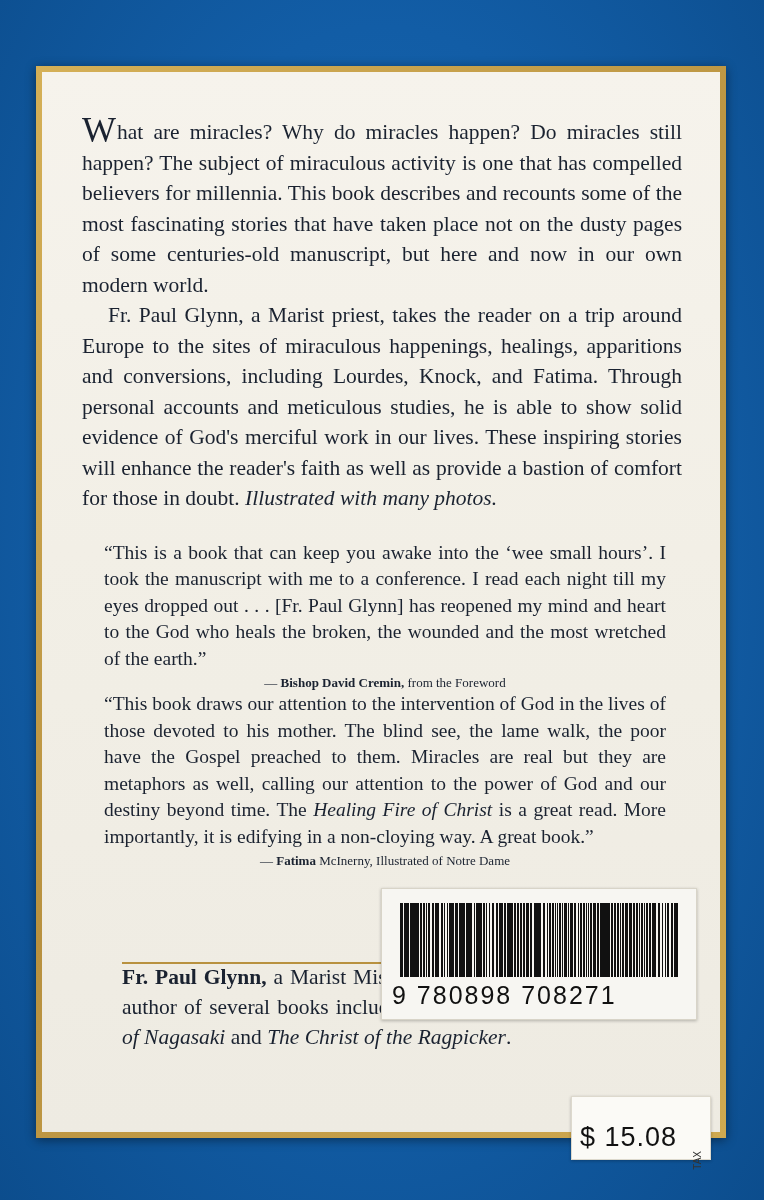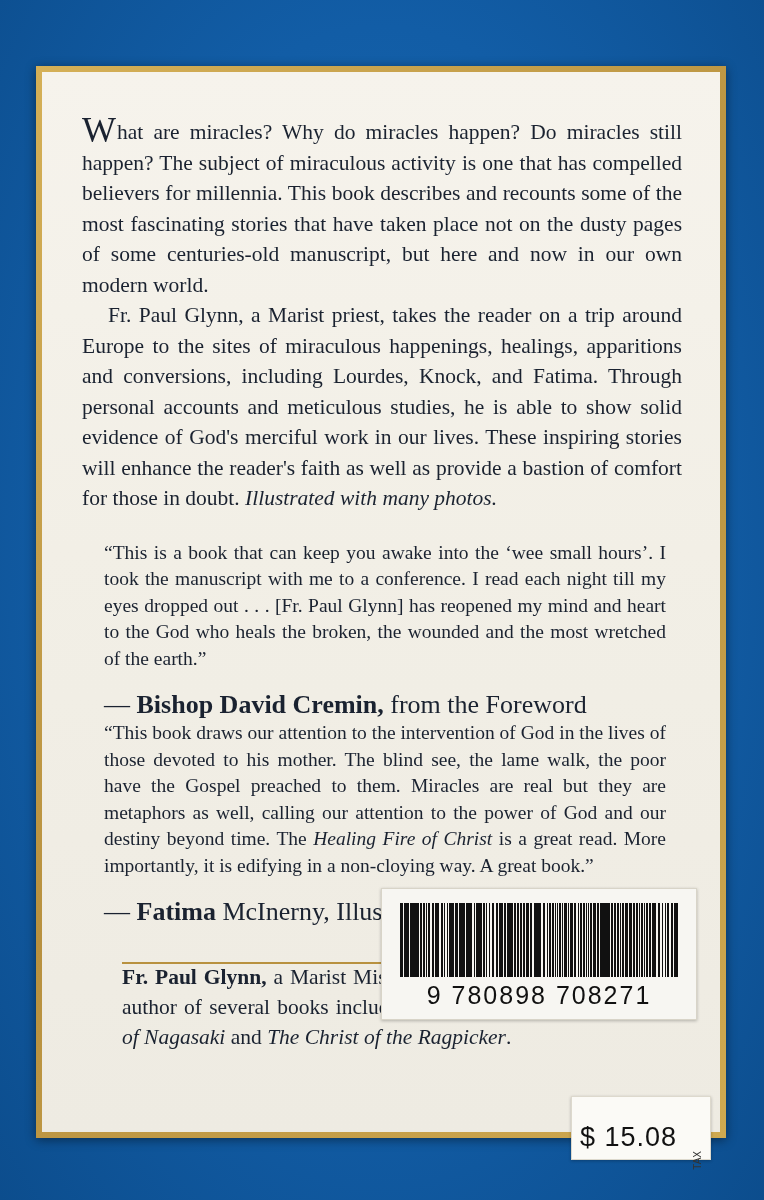--- a/index.html
+++ b/index.html
@@ -79,23 +79,23 @@
     padding-left: 22px;
     padding-right: 16px;
   }
   .quote {
     color: #1a2230;
     font-size: 19.5px;
     line-height: 1.36;
     text-align: justify;
   }
   .attrib {
-    margin-top: 18px;
-    text-align: left;
-    font-size: 26px;
+    margin-top: 3px;
+    text-align: center;
+    font-size: 13px;
     color: #1a2230;
   }
   .attrib b {
     font-weight: bold;
   }
   .rule {
     position: absolute;
     left: 40px;
     right: 38px;
     bottom: 150px;
@@ -139,21 +139,20 @@
   .barcode-bars span {
     display: block;
     height: 100%;
     background: #111;
   }
   .barcode-digits {
     position: absolute;
     left: 10px;
     right: 10px;
     top: 92px;
-    text-align: center;
     font-family: "Liberation Sans", sans-serif;
     font-size: 25px;
     letter-spacing: 2px;
     color: #111;
   }
   
   .price-sticker {
     position: absolute;
     left: 571px;
     top: 1096px;

